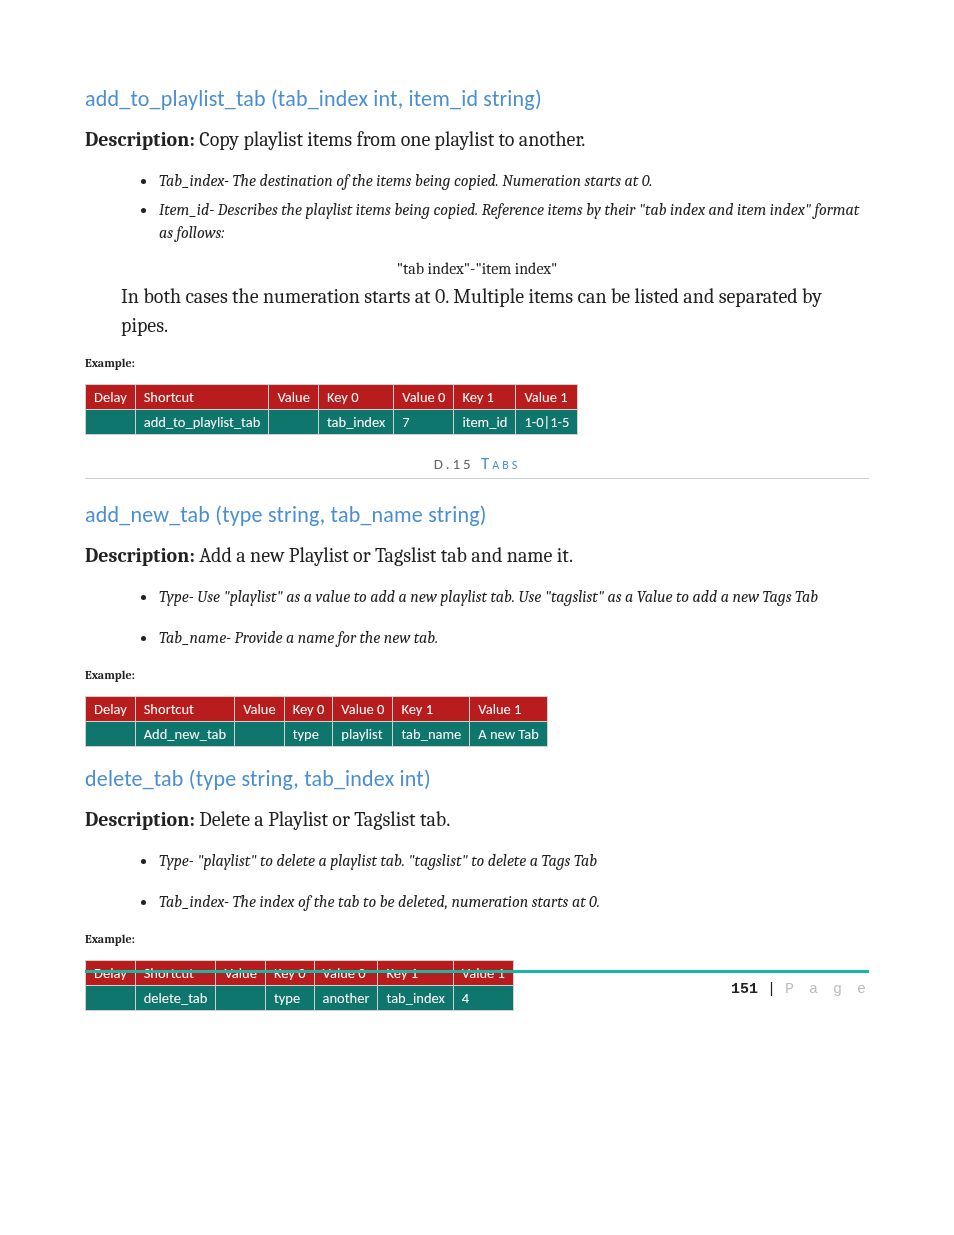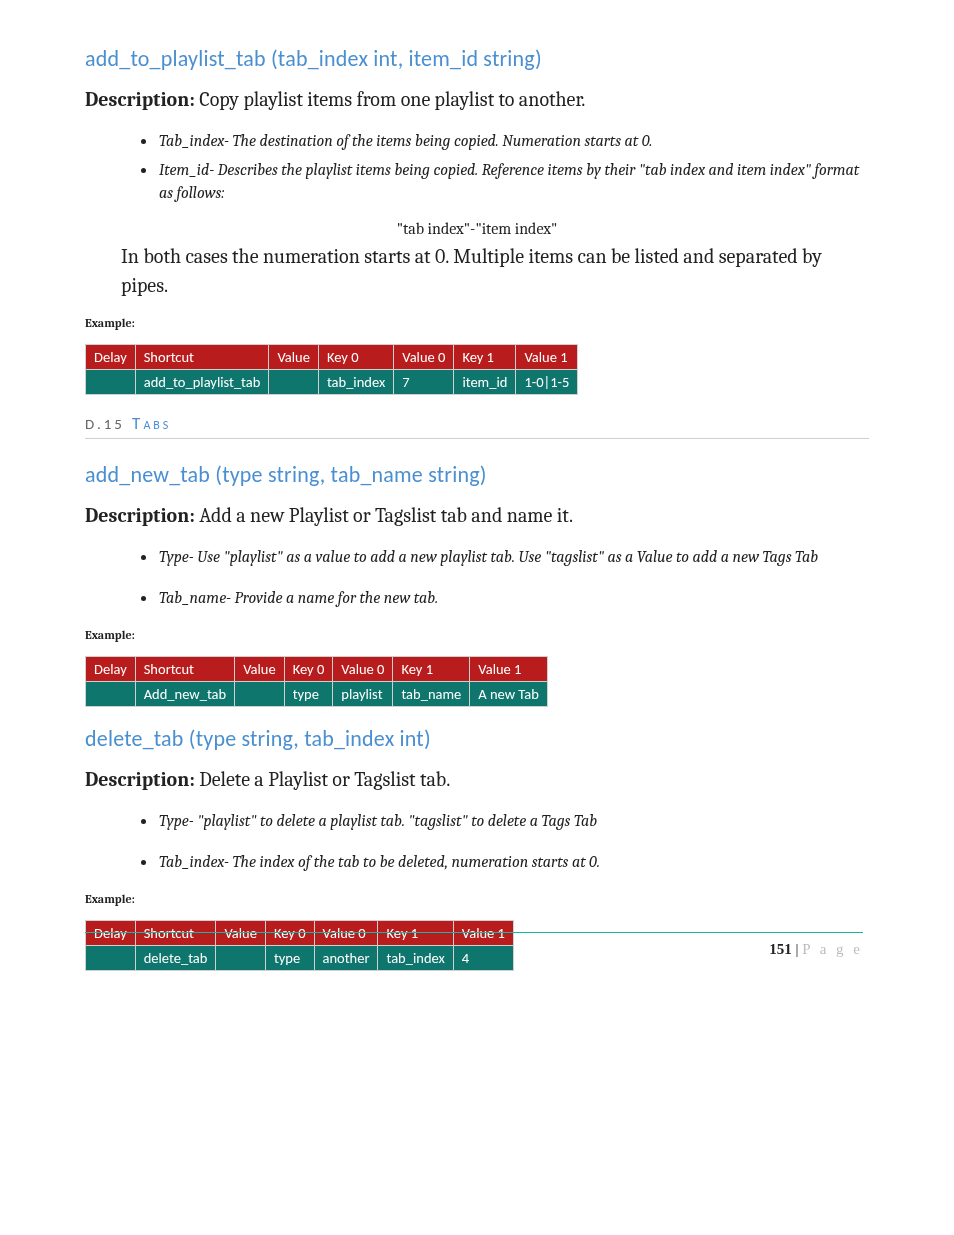--- a/index.html
+++ b/index.html
@@ -9,20 +9,21 @@
     background: #ffffff;
     font-family: Cambria, Georgia, "Times New Roman", serif;
     color: #222;
   }
   .page {
     width: 954px;
     height: 1000px;
     box-sizing: border-box;
     padding: 45px 85px 40px 85px;
     position: relative;
+    margin-top: 40px;
   }
   h3.func {
     font-family: Calibri, Arial, sans-serif;
     font-weight: 400;
     color: #4a8fd1;
     font-size: 22px;
     margin: 0 0 14px 0;
     letter-spacing: 0.2px;
   }
   p.desc {
@@ -72,20 +73,21 @@
     padding: 3px 8px 3px 8px;
     border: 1px solid #d0d0d0;
   }
   table.ex td {
     background: #0f766e;
     color: #ffffff;
     padding: 3px 8px 3px 8px;
     border: 1px solid #d0d0d0;
   }
   .section-head {
+    text-align: center;
     font-family: Calibri, Arial, sans-serif;
     color: #555;
     margin: 10px 0 4px 0;
     font-size: 16px;
   }
   .section-head .num {
     letter-spacing: 3px;
     color: #666;
     font-size: 15px;
   }
@@ -96,26 +98,26 @@
     font-size: 17px;
   }
   hr.sec {
     border: none;
     border-top: 1px solid #cfcfcf;
     margin: 0 0 22px 0;
   }
   .footer {
     position: absolute;
     left: 85px;
-    right: 91px;
+    right: 85px;
     bottom: 42px;
-    border-top: 1px solid #14b8a6;
+    border-top: 3px solid #14b8a6;
     padding-top: 8px;
     text-align: right;
-    font-family: Liberation Serif, serif;
+    font-family: Liberation Mono, monospace;
     font-size: 15px;
   }
   .footer .pn { font-weight: bold; color: #222; }
   .footer .pw { color: #bdbdbd; letter-spacing: 3px; }
 </style>
 </head>
 <body>
 
 <div class="page">
 

